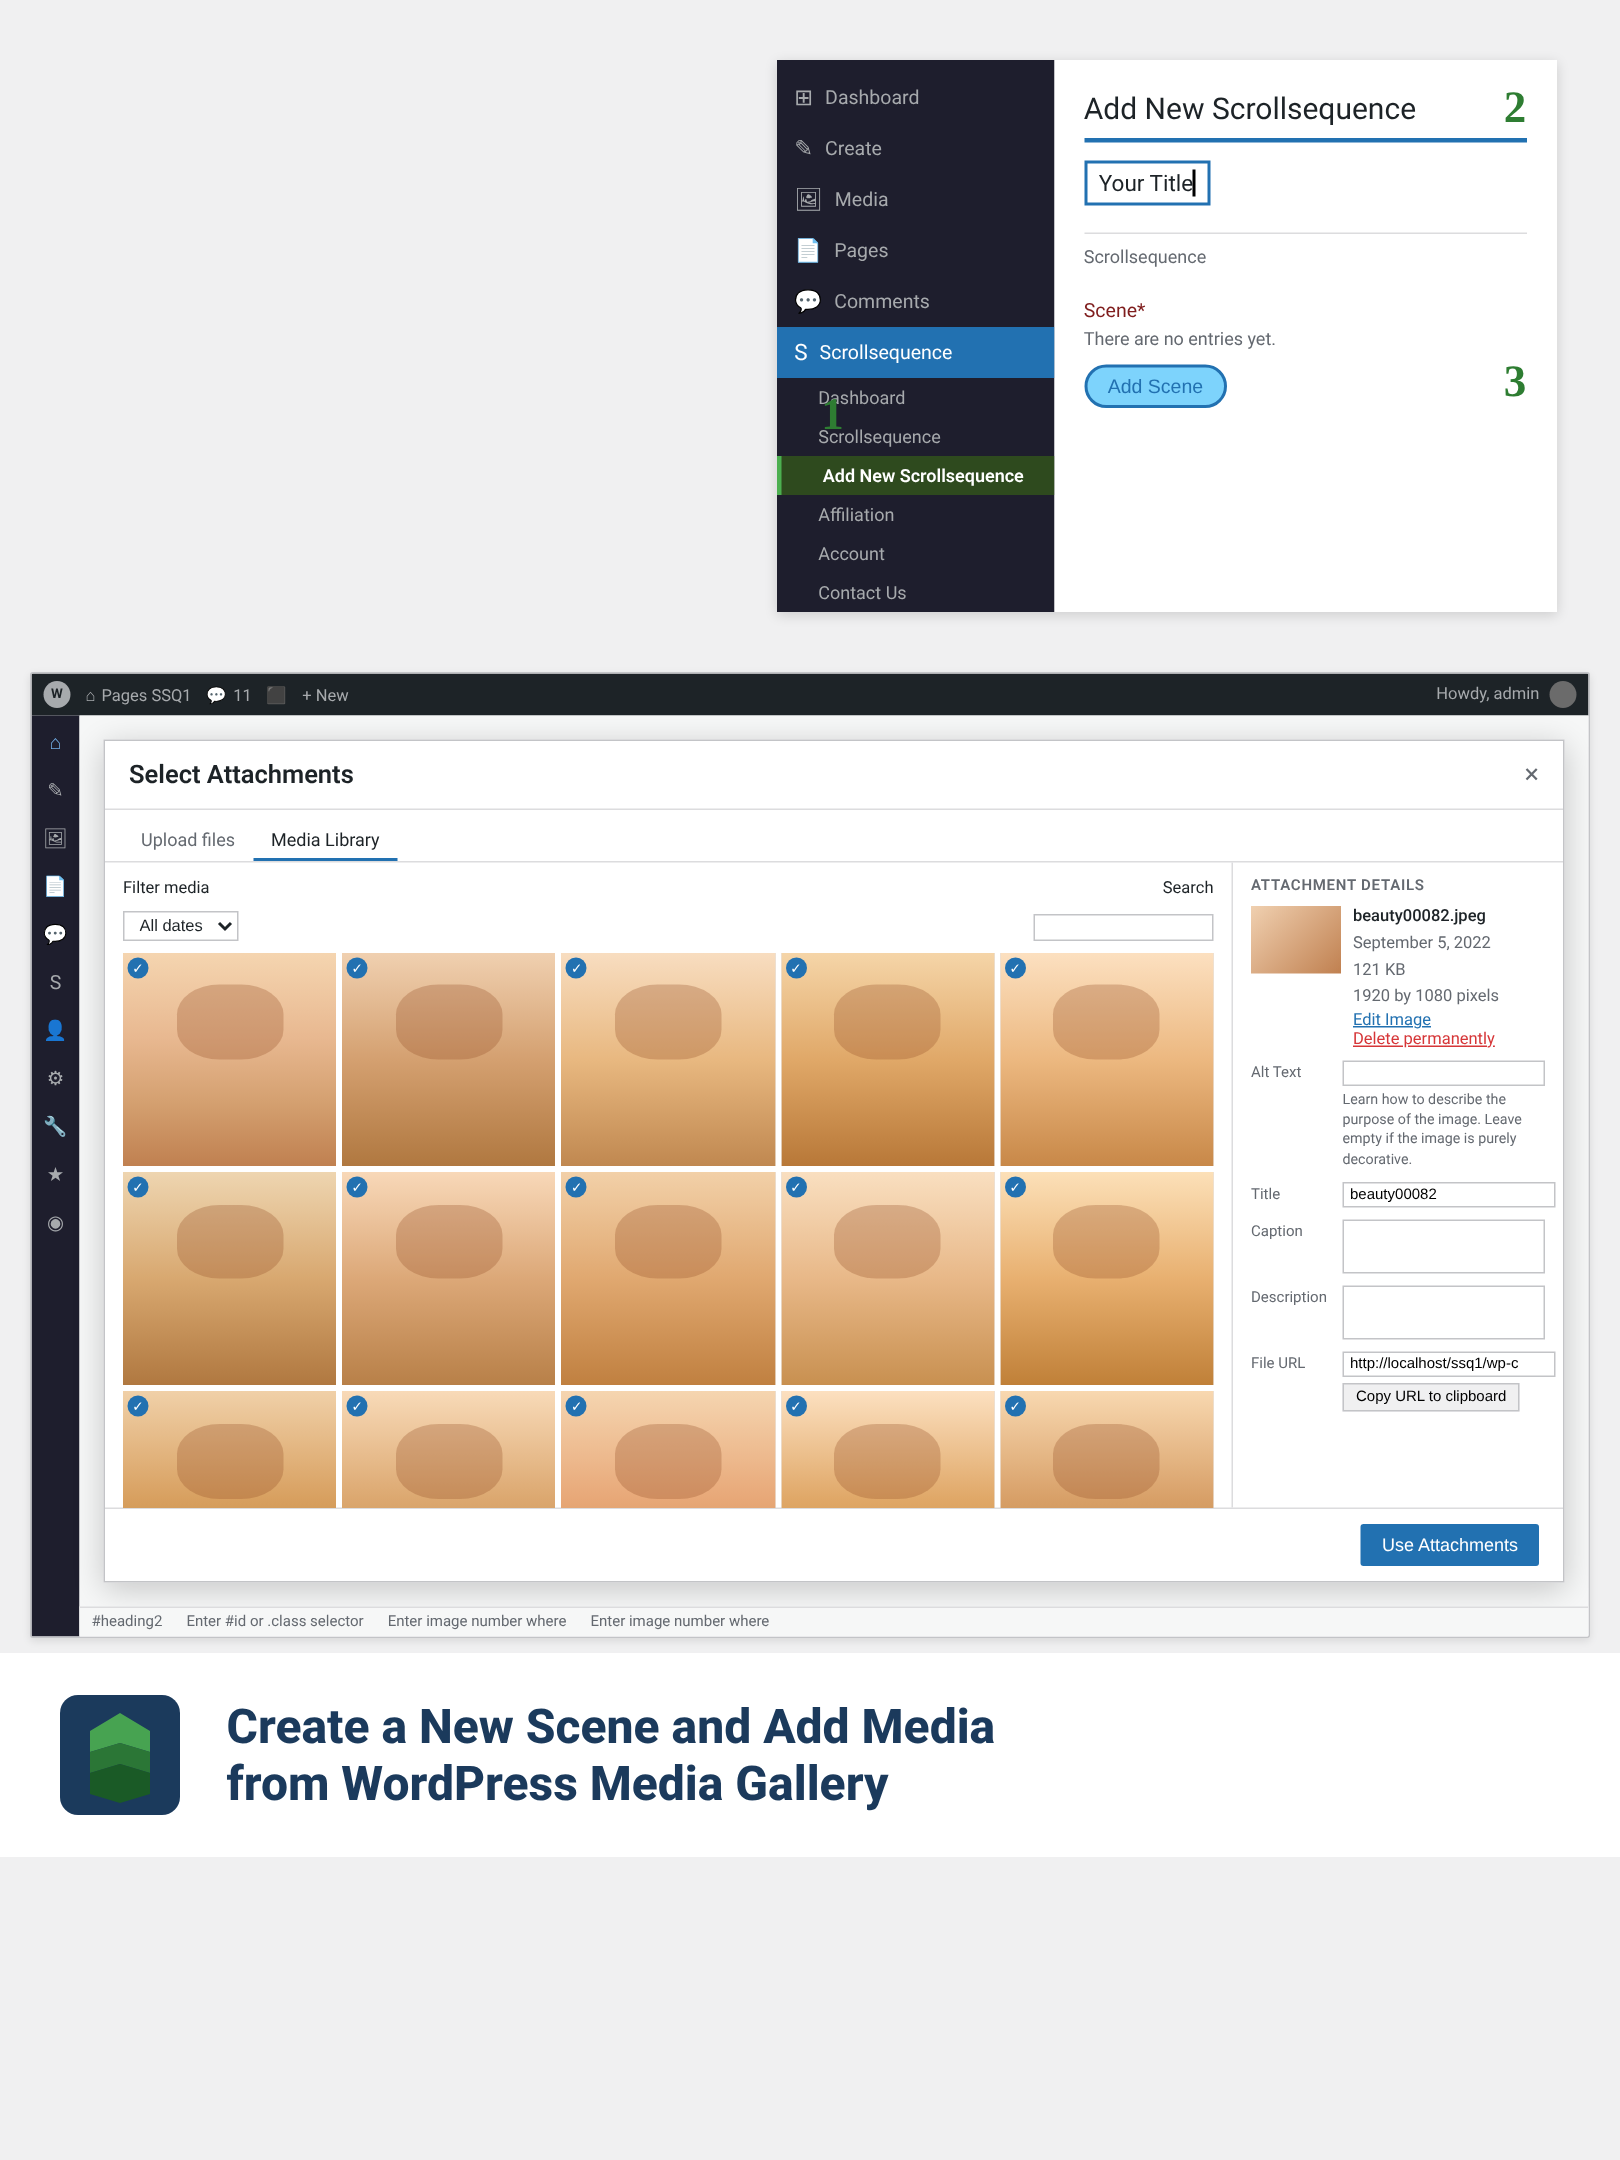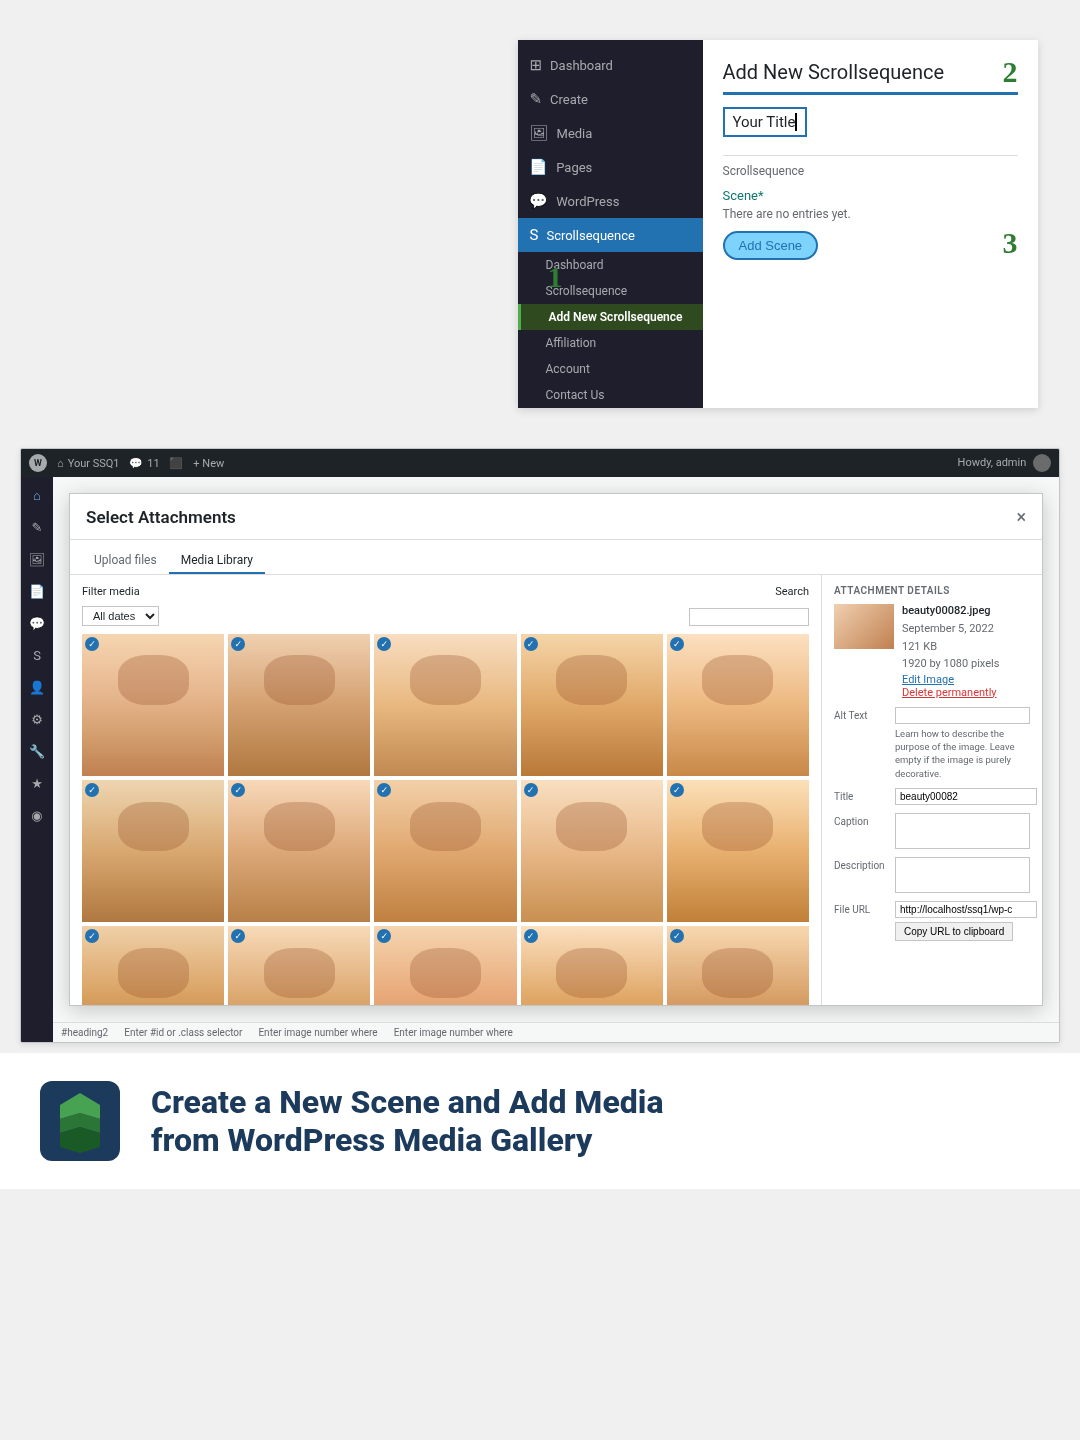--- a/index.html
+++ b/index.html
@@ -97,22 +97,22 @@
     .section-label {
       font-size: 12px;
       color: #646970;
       border-top: 1px solid #dcdcde;
       padding-top: 8px;
       margin-top: 4px;
     }
 
     .scene-label {
       font-size: 13px;
-      color: #0f766e;
-      margin-top: 10px;
+      color: #7f1d1d;
+      margin-top: 22px;
       margin-bottom: 4px;
     }
     .required { color: #d63638; }
 
     .no-entries {
       font-size: 12px;
       color: #646970;
       margin-bottom: 10px;
     }
 
@@ -493,21 +493,21 @@
       <div class="sidebar-item">
         <span class="icon">🖼</span>
         <span>Media</span>
       </div>
       <div class="sidebar-item">
         <span class="icon">📄</span>
         <span>Pages</span>
       </div>
       <div class="sidebar-item">
         <span class="icon">💬</span>
-        <span>WordPress</span>
+        <span>Comments</span>
       </div>
       <div class="sidebar-item active">
         <span class="icon">S</span>
         <span>Scrollsequence</span>
       </div>
       <div class="sidebar-submenu">
         <div class="sub-item">Dashboard</div>
         <div class="sub-item">Scrollsequence</div>
         <div class="sub-item add-new">Add New Scrollsequence</div>
         <div class="sub-item">Affiliation</div>
@@ -551,21 +551,21 @@
   </div>
 </div>
 
 <div class="middle-section">
   <div class="wp-window">
 
     <div class="admin-bar">
       <div class="wp-logo-small">W</div>
       <div class="admin-bar-item">
         <span>⌂</span>
-        <span>Your SSQ1</span>
+        <span>Pages SSQ1</span>
       </div>
       <div class="admin-bar-item">
         <span>💬</span>
         <span>11</span>
       </div>
       <div class="admin-bar-item">
         <span>⬛</span>
       </div>
       <div class="admin-bar-item">
         <span>+ New</span>
@@ -730,20 +730,23 @@
               <div class="att-field-row">
                 <span class="att-field-label">File URL</span>
                 <input type="text" class="att-field-input" style="flex: 1 1 0%;" value="http://localhost/ssq1/wp-c">
               </div>
               <div style="margin-top:4px;margin-left:61px;">
                 <button style="background:#f0f0f1;border:1px solid #c3c4c7;padding:3px 8px;font-size:10px;cursor:pointer;">Copy URL to clipboard</button>
               </div>
             </div>
           </div>
 
+          <div class="modal-footer">
+            <button class="use-attachments-btn">Use Attachments</button>
+          </div>
         </div>
 
         <div class="window-bottom-bar">
           <span>#heading2</span>
           <span>Enter #id or .class selector</span>
           <span>Enter image number where</span>
           <span>Enter image number where</span>
         </div>
       </div>
     </div>

